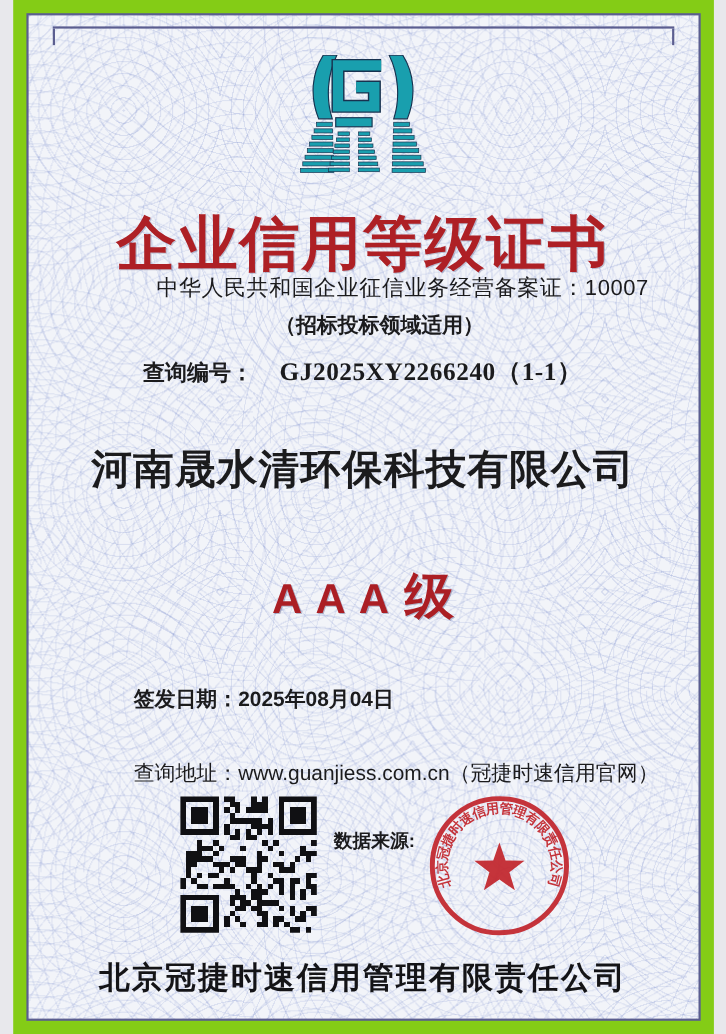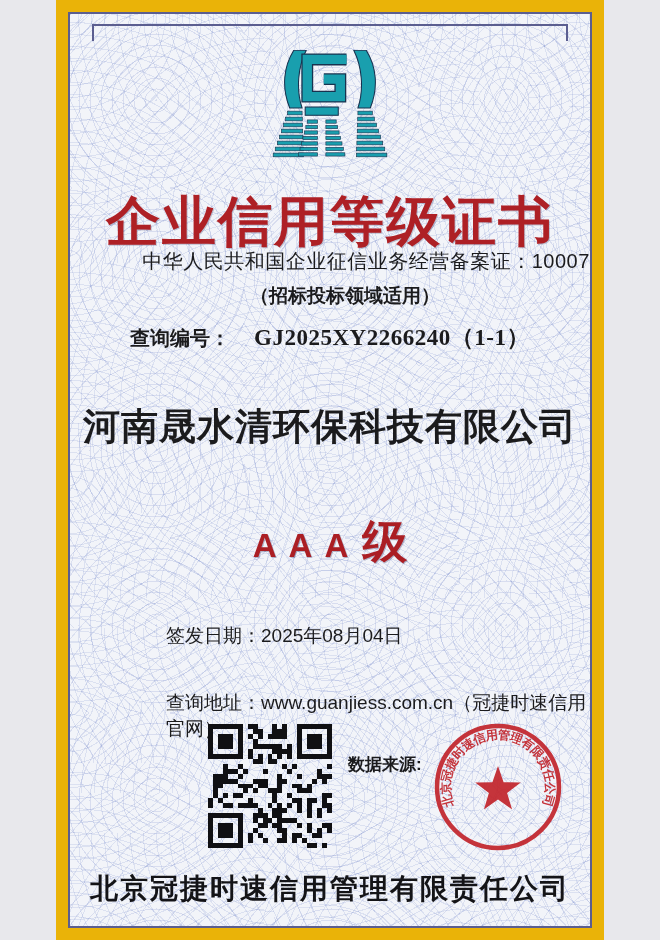--- a/index.html
+++ b/index.html
@@ -1,18 +1,18 @@
 <!DOCTYPE html>
 <html><head>
 <meta charset="utf-8">
 <style>
   html,body{margin:0;padding:0;background:#e8e8ec;}
   .page{
-    position:relative;width:548px;height:940px;margin:0 auto;
-    background:#eab308;overflow:hidden;
+    position:relative;width:637px;height:940px;margin:0 auto;
+    background:#84cc16;overflow:hidden;
     font-family:"Liberation Sans", sans-serif;color:#1b1b1d;
   }
   
   .guilloche{
     position:absolute;inset:13px;background-color:#f2f4f9;
     background-image:
       repeating-radial-gradient(circle at 50% 50%, rgba(110,130,200,.20) 0 1px, transparent 1px 11px),
       repeating-radial-gradient(circle at 0% 0%,   rgba(110,130,200,.17) 0 1px, transparent 1px 12px),
       repeating-radial-gradient(circle at 100% 0%, rgba(110,130,200,.17) 0 1px, transparent 1px 13px),
       repeating-radial-gradient(circle at 0% 100%, rgba(110,130,200,.17) 0 1px, transparent 1px 12px),
@@ -29,24 +29,24 @@
   .center{position:absolute;left:0;width:100%;text-align:center;}
   .title{top:186px;font-size:54px;font-weight:900;color:#ae2025;letter-spacing:2px;
          text-shadow:1px 1px 0 rgba(40,40,90,.25);}
   .record{top:248px;font-size:20px;font-weight:400;letter-spacing:.5px;margin-left:36px;}
   .scope{top:283px;font-size:19px;font-weight:700;margin-left:15px;}
   .query-row{top:322px;font-size:20px;font-weight:700;}
   .query-value{font-family:"Liberation Serif", serif;font-size:23px;font-weight:700;letter-spacing:.5px;margin-left:24px;}
   .hereby{top:369px;font-size:17px;font-weight:700;}
   .company{top:402px;font-size:37px;font-weight:600;font-family:"Liberation Serif", serif;letter-spacing:1px;}
   .grade{top:512px;color:#ab1e24;}
-  .grade-letters{font-size:33px;font-weight:800;letter-spacing:12px;text-shadow:1px 1px 0 rgba(40,40,90,.3);}
+  .grade-letters{font-size:38px;font-weight:800;letter-spacing:12px;text-shadow:1px 1px 0 rgba(40,40,90,.3);}
   .grade-word{font-size:45px;font-weight:800;margin-left:2px;text-shadow:1px 1px 0 rgba(40,40,90,.3);}
 
-  .dates-row{position:absolute;top:623px;left:110px;display:flex;gap:44px;font-size:19px;font-weight:400;}
+  .dates-row{position:absolute;top:623px;left:110px;display:flex;gap:44px;font-size:19px;font-weight:700;}
   .url-row{position:absolute;top:656px;left:110px;font-size:19px;font-weight:400;margin-top:34px;}
 
   .qr{position:absolute;left:152px;top:724px;width:124px;height:124px;}
   .data-source{position:absolute;left:292px;top:753px;font-size:17px;font-weight:700;}
   .seal{position:absolute;left:377px;top:722px;width:130px;height:130px;opacity:.92;}
 
   .issuer{top:870px;font-size:28px;font-weight:600;font-family:"Liberation Serif", serif;letter-spacing:2px;color:#141417;}
 </style>
 </head>
 <body>

